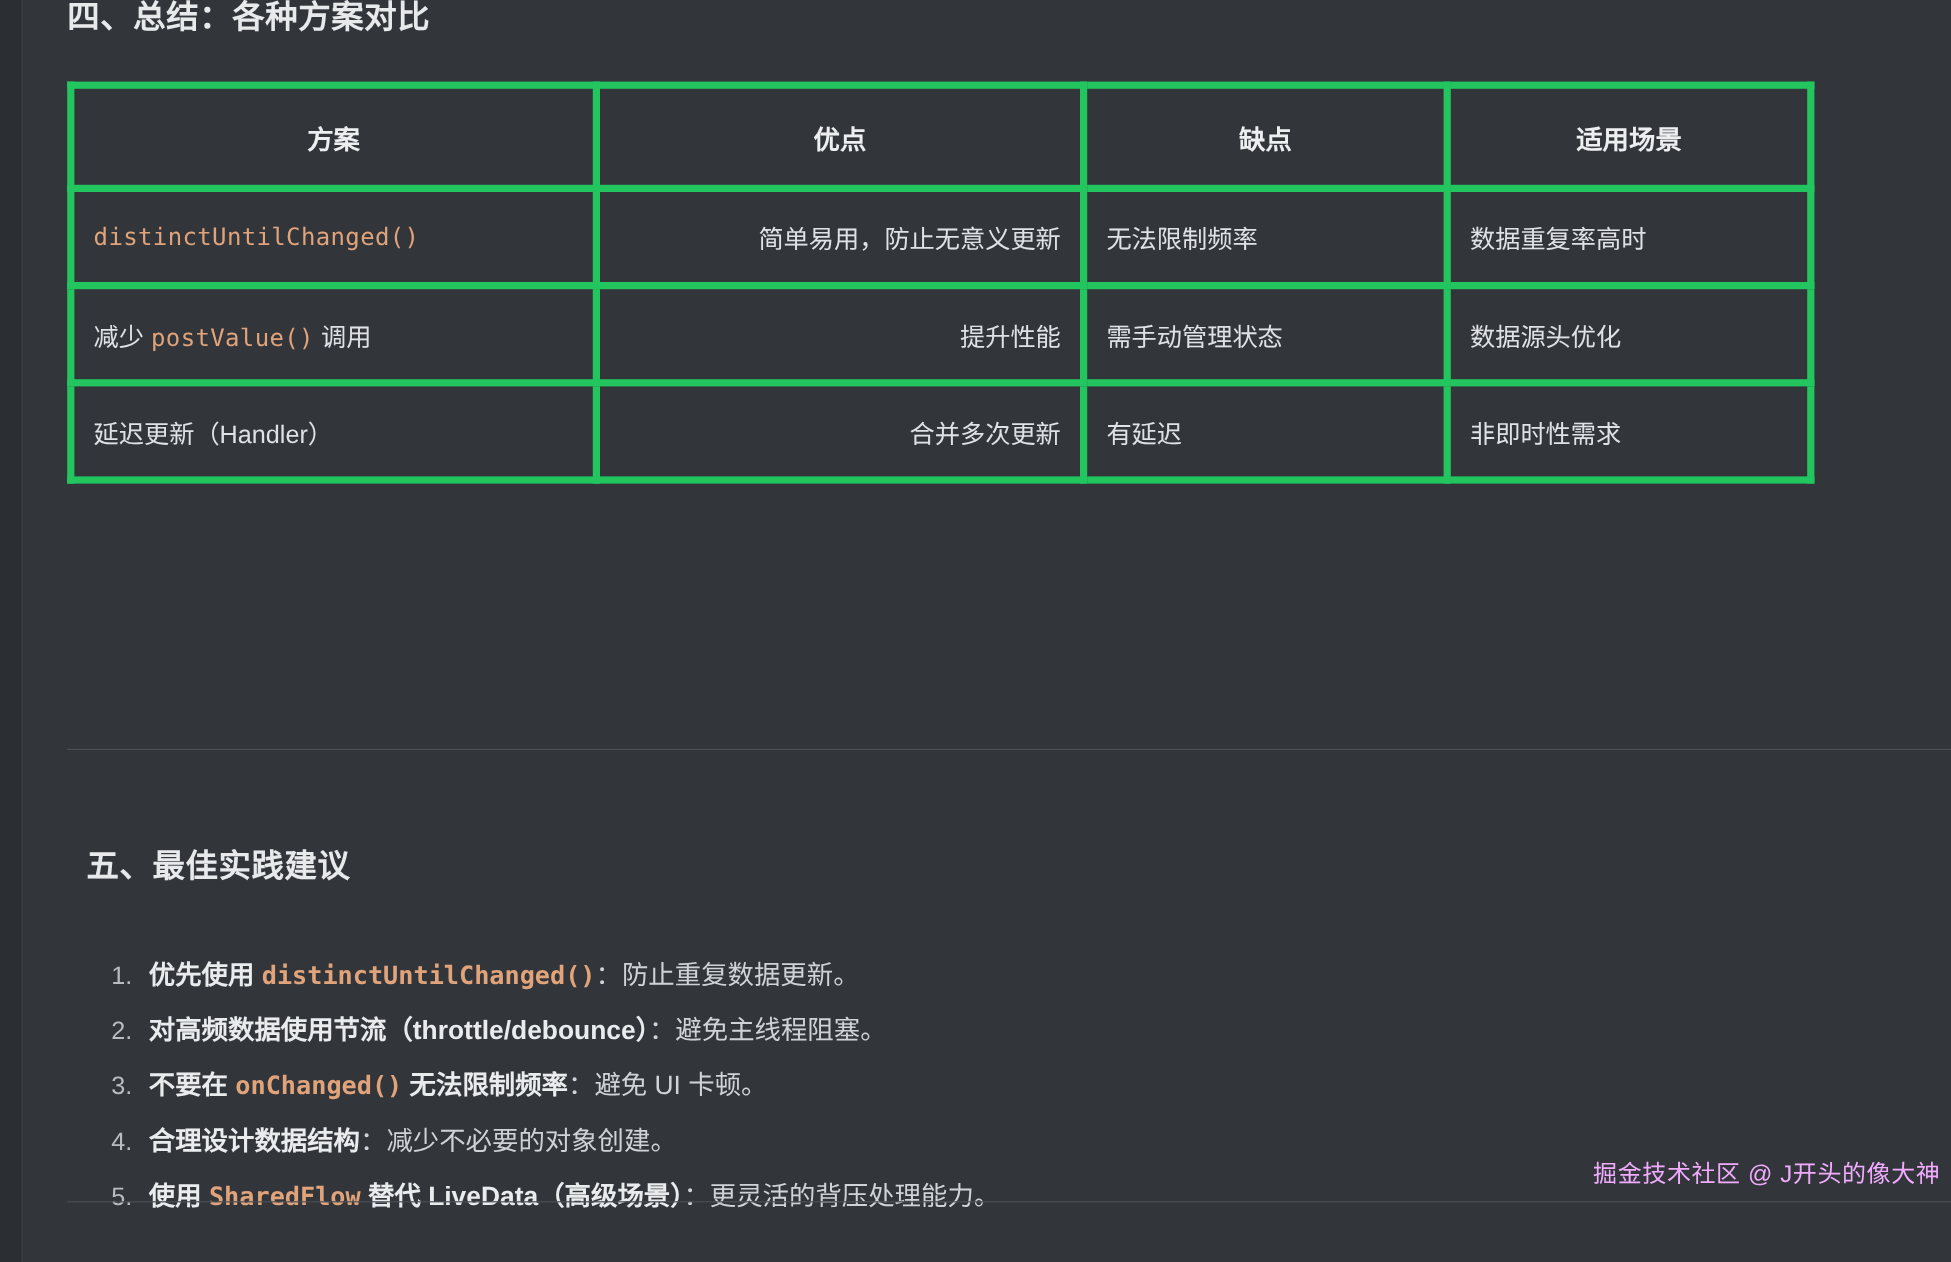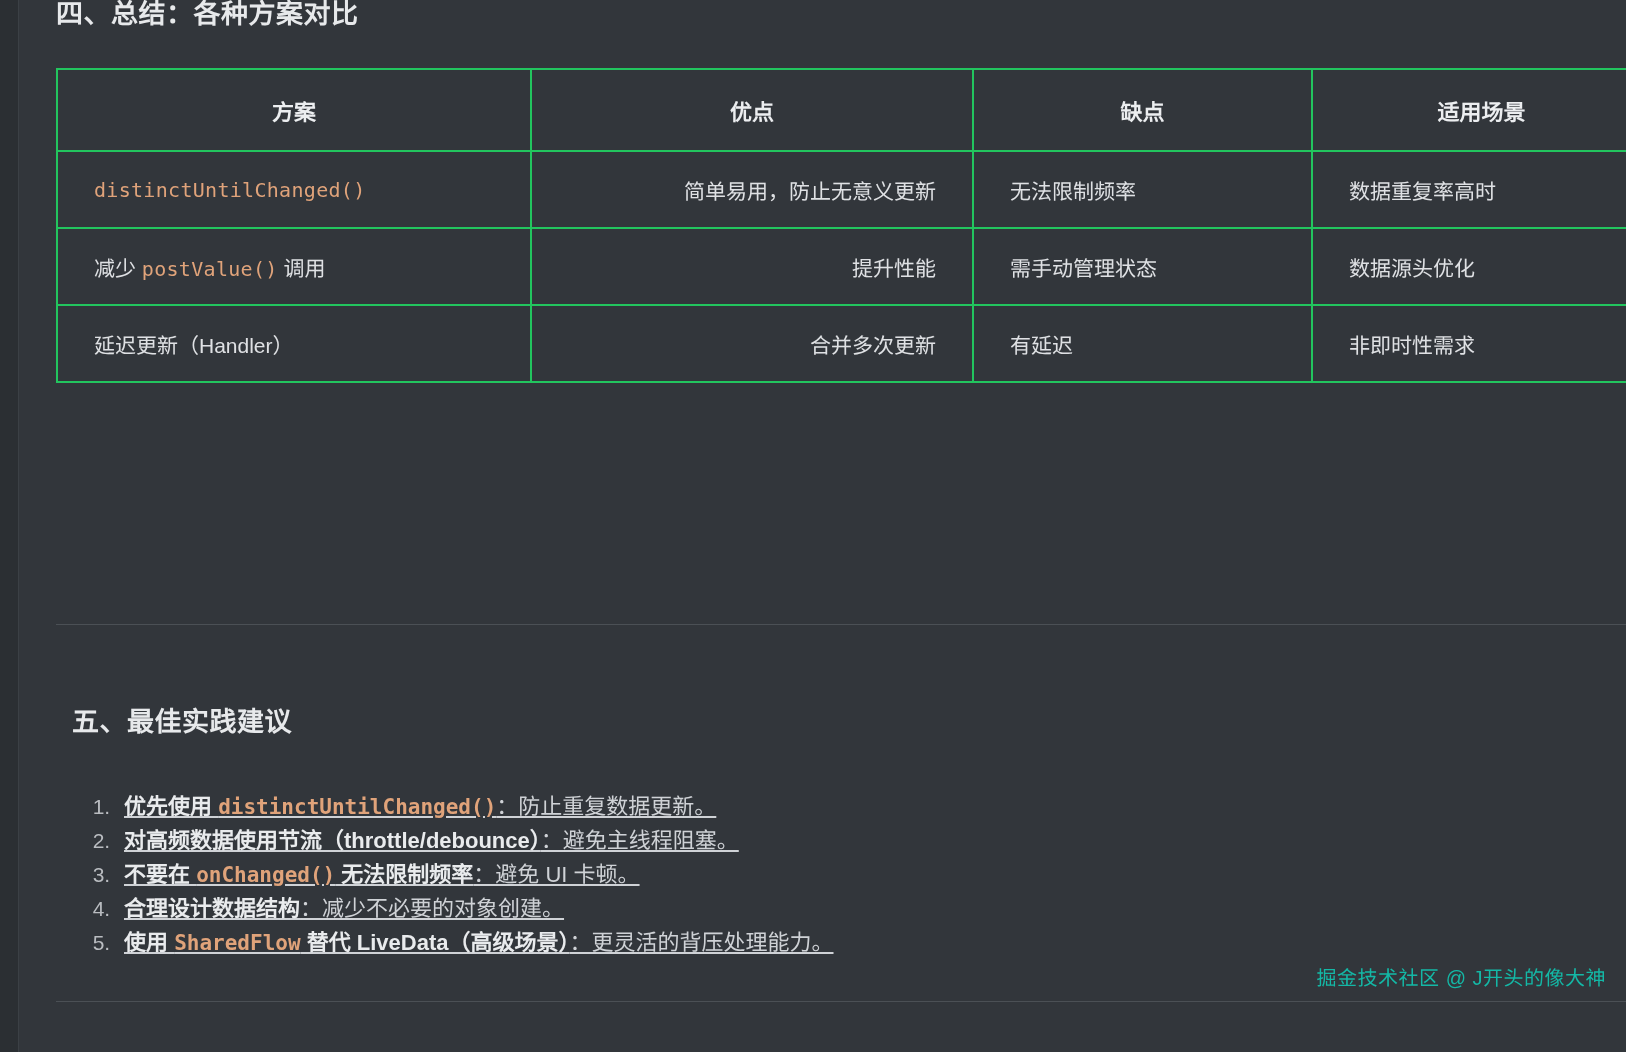--- a/index.html
+++ b/index.html
@@ -55,22 +55,22 @@
     left: 38px;
     width: 1350px;
   }
   table.cmp {
     border-collapse: collapse;
     width: 1350px;
     table-layout: fixed;
     background: transparent;
   }
   table.cmp th, table.cmp td {
-    border: 2px solid #22c55e;
-    padding: 0 36px;
+    border: 6px solid #22c55e;
+    padding: 0 16px;
     height: 75px;
     vertical-align: middle;
     font-size: 21px;
     color: #dfe1e4;
   }
   table.cmp th {
     text-align: center;
     font-weight: bold;
     font-size: 22px;
     height: 80px;
@@ -118,46 +118,45 @@
     position: absolute;
     top: 790px;
     left: 64px;
     margin: 0;
     padding: 0 0 0 34px;
     list-style: decimal;
     color: #c9ccd0;
   }
   ol.tips li {
     font-size: 22px;
-    line-height: 33px;
+    line-height: 45px;
     padding-left: 8px;
     color: #cfd2d6;
-    text-decoration: underline;
   }
   ol.tips li::marker {
     color: #b9bcc0;
     font-size: 21px;
   }
   ol.tips b {
     font-weight: bold;
     color: #e9ebed;
   }
   ol.tips code {
     font-family: "DejaVu Sans Mono", "Liberation Mono", monospace;
     color: #e0a37a;
     font-size: 21px;
     font-weight: bold;
   }
   ol.tips .plain { color: #cfd2d6; font-weight: normal; }
   .watermark {
     position: absolute;
-    right: 20px;
+    right: 9px;
     top: 962px;
     font-size: 20px;
-    color: #14b8a6;
+    color: #f0abfc;
     letter-spacing: 0.5px;
   }
 </style>
 </head>
 <body>
 
 <div class="page">
 
   <div class="left-rail"></div>
 

